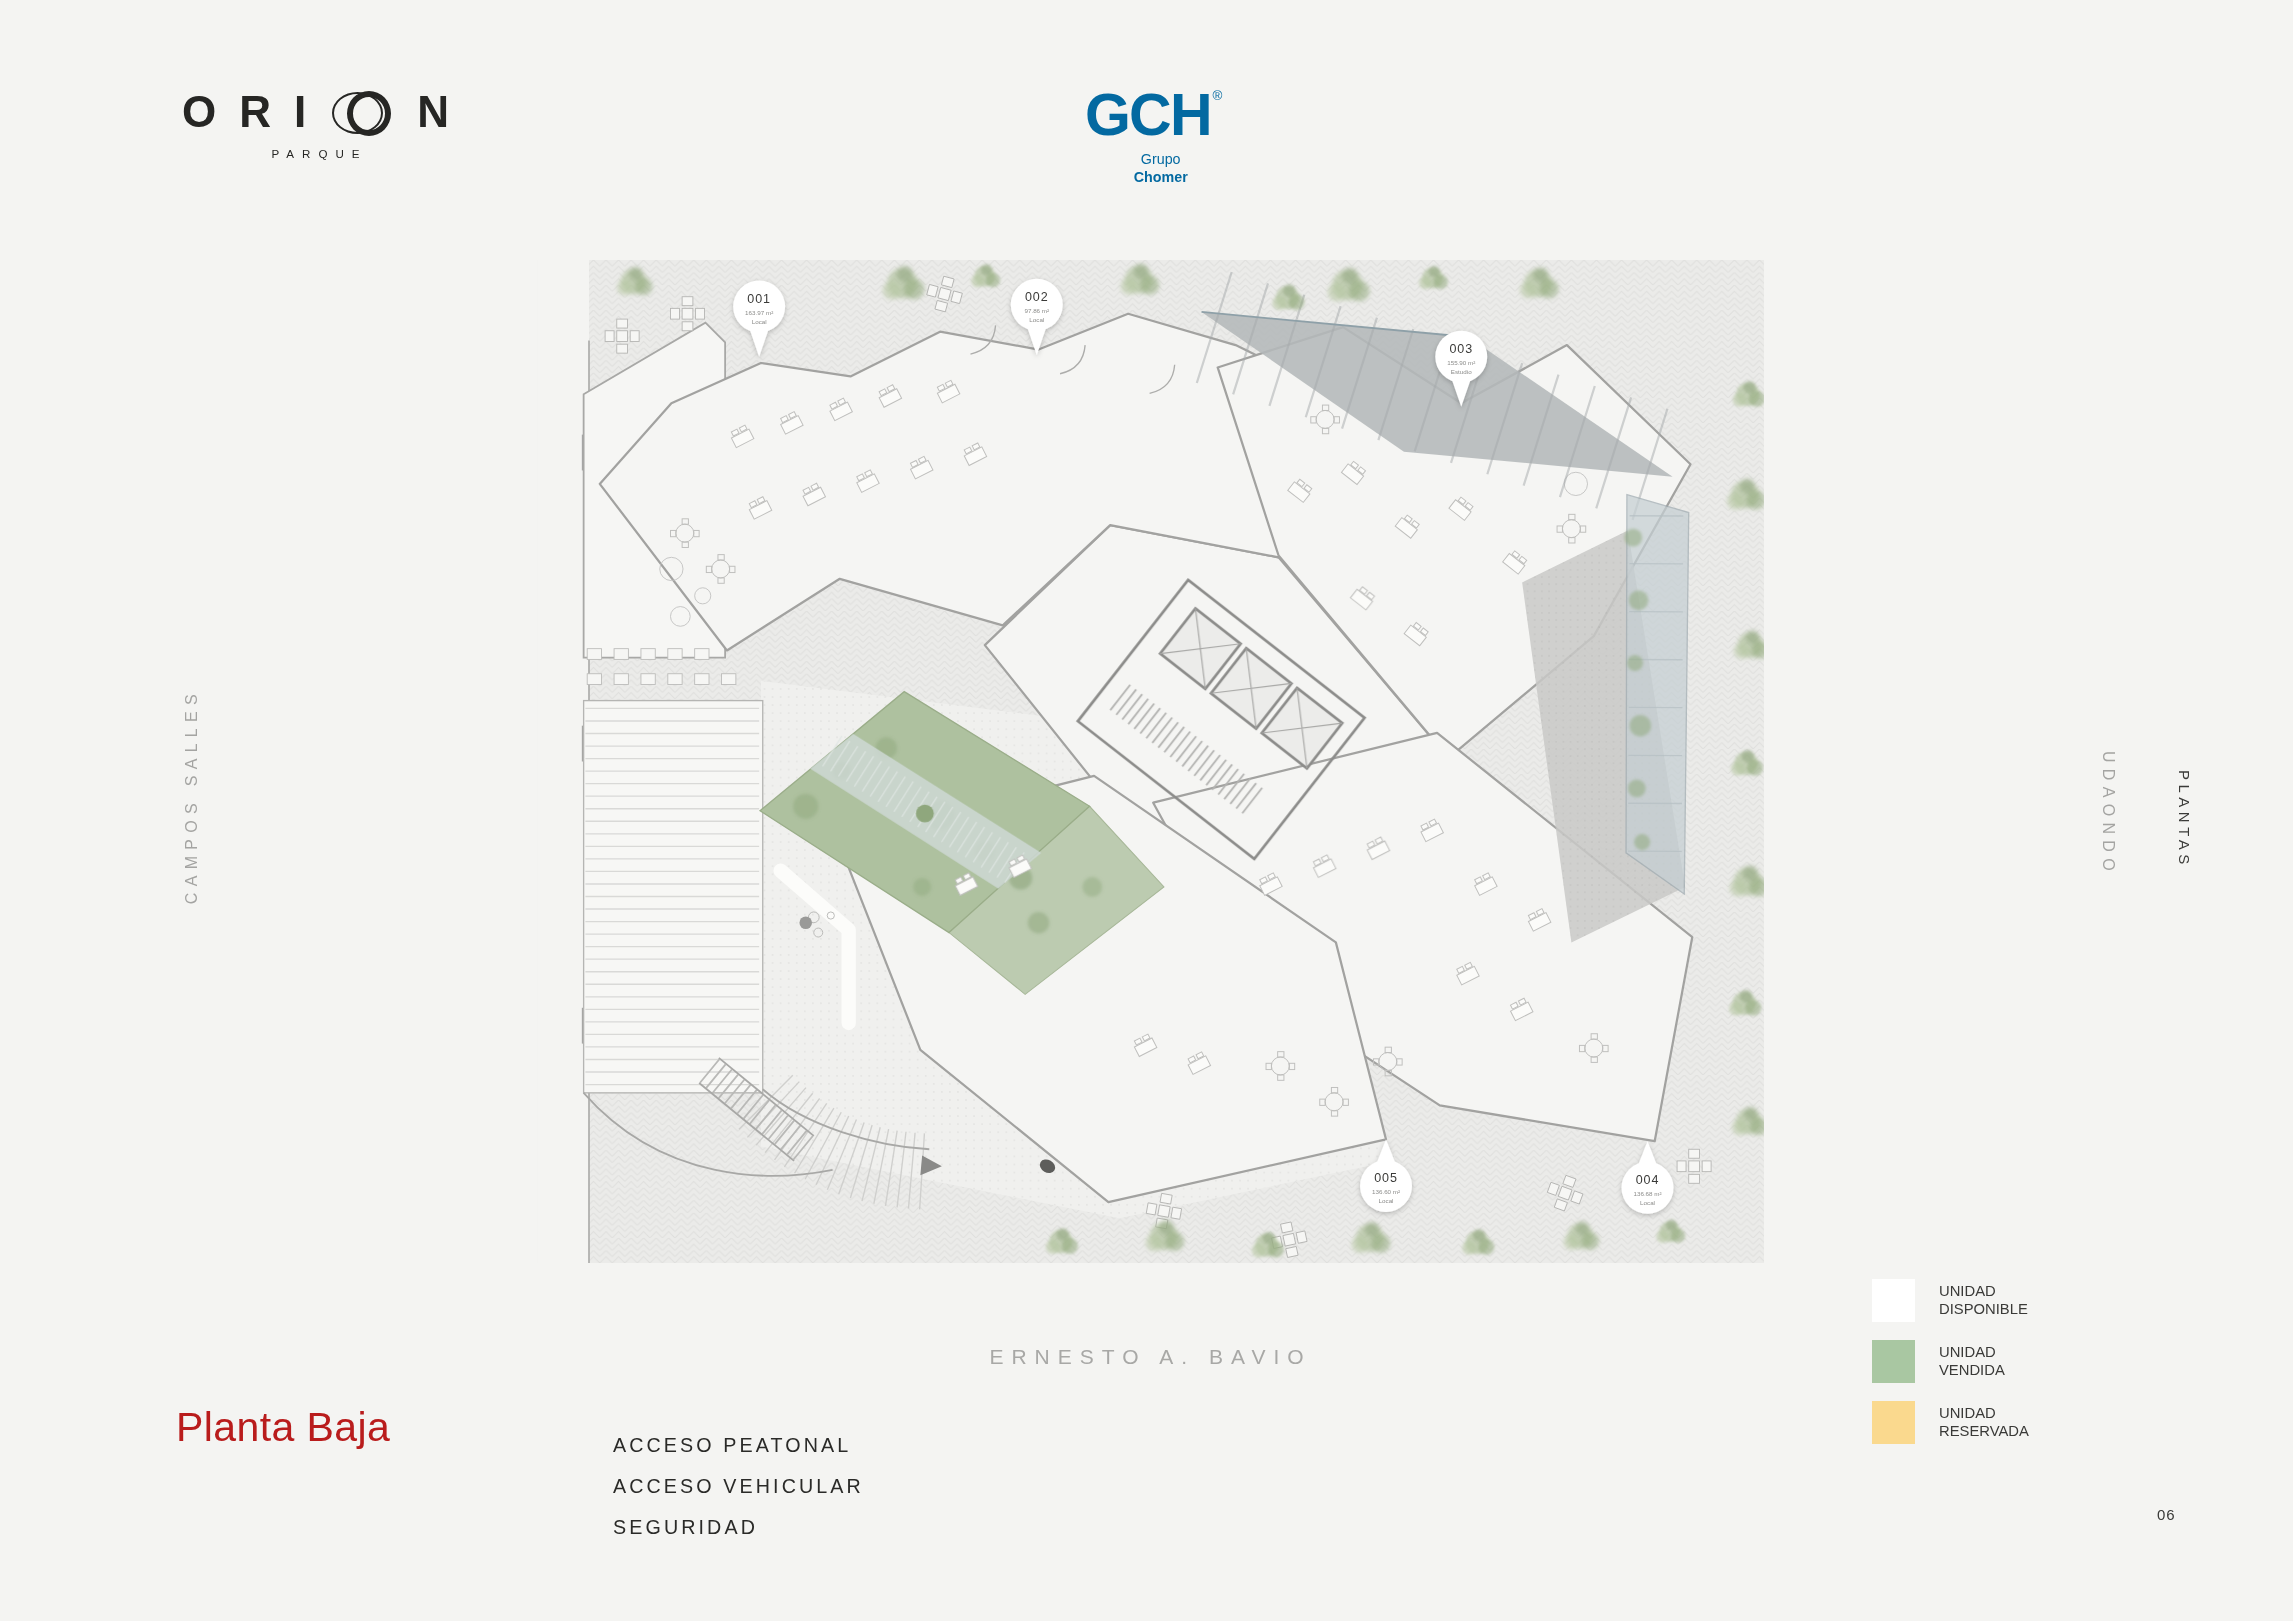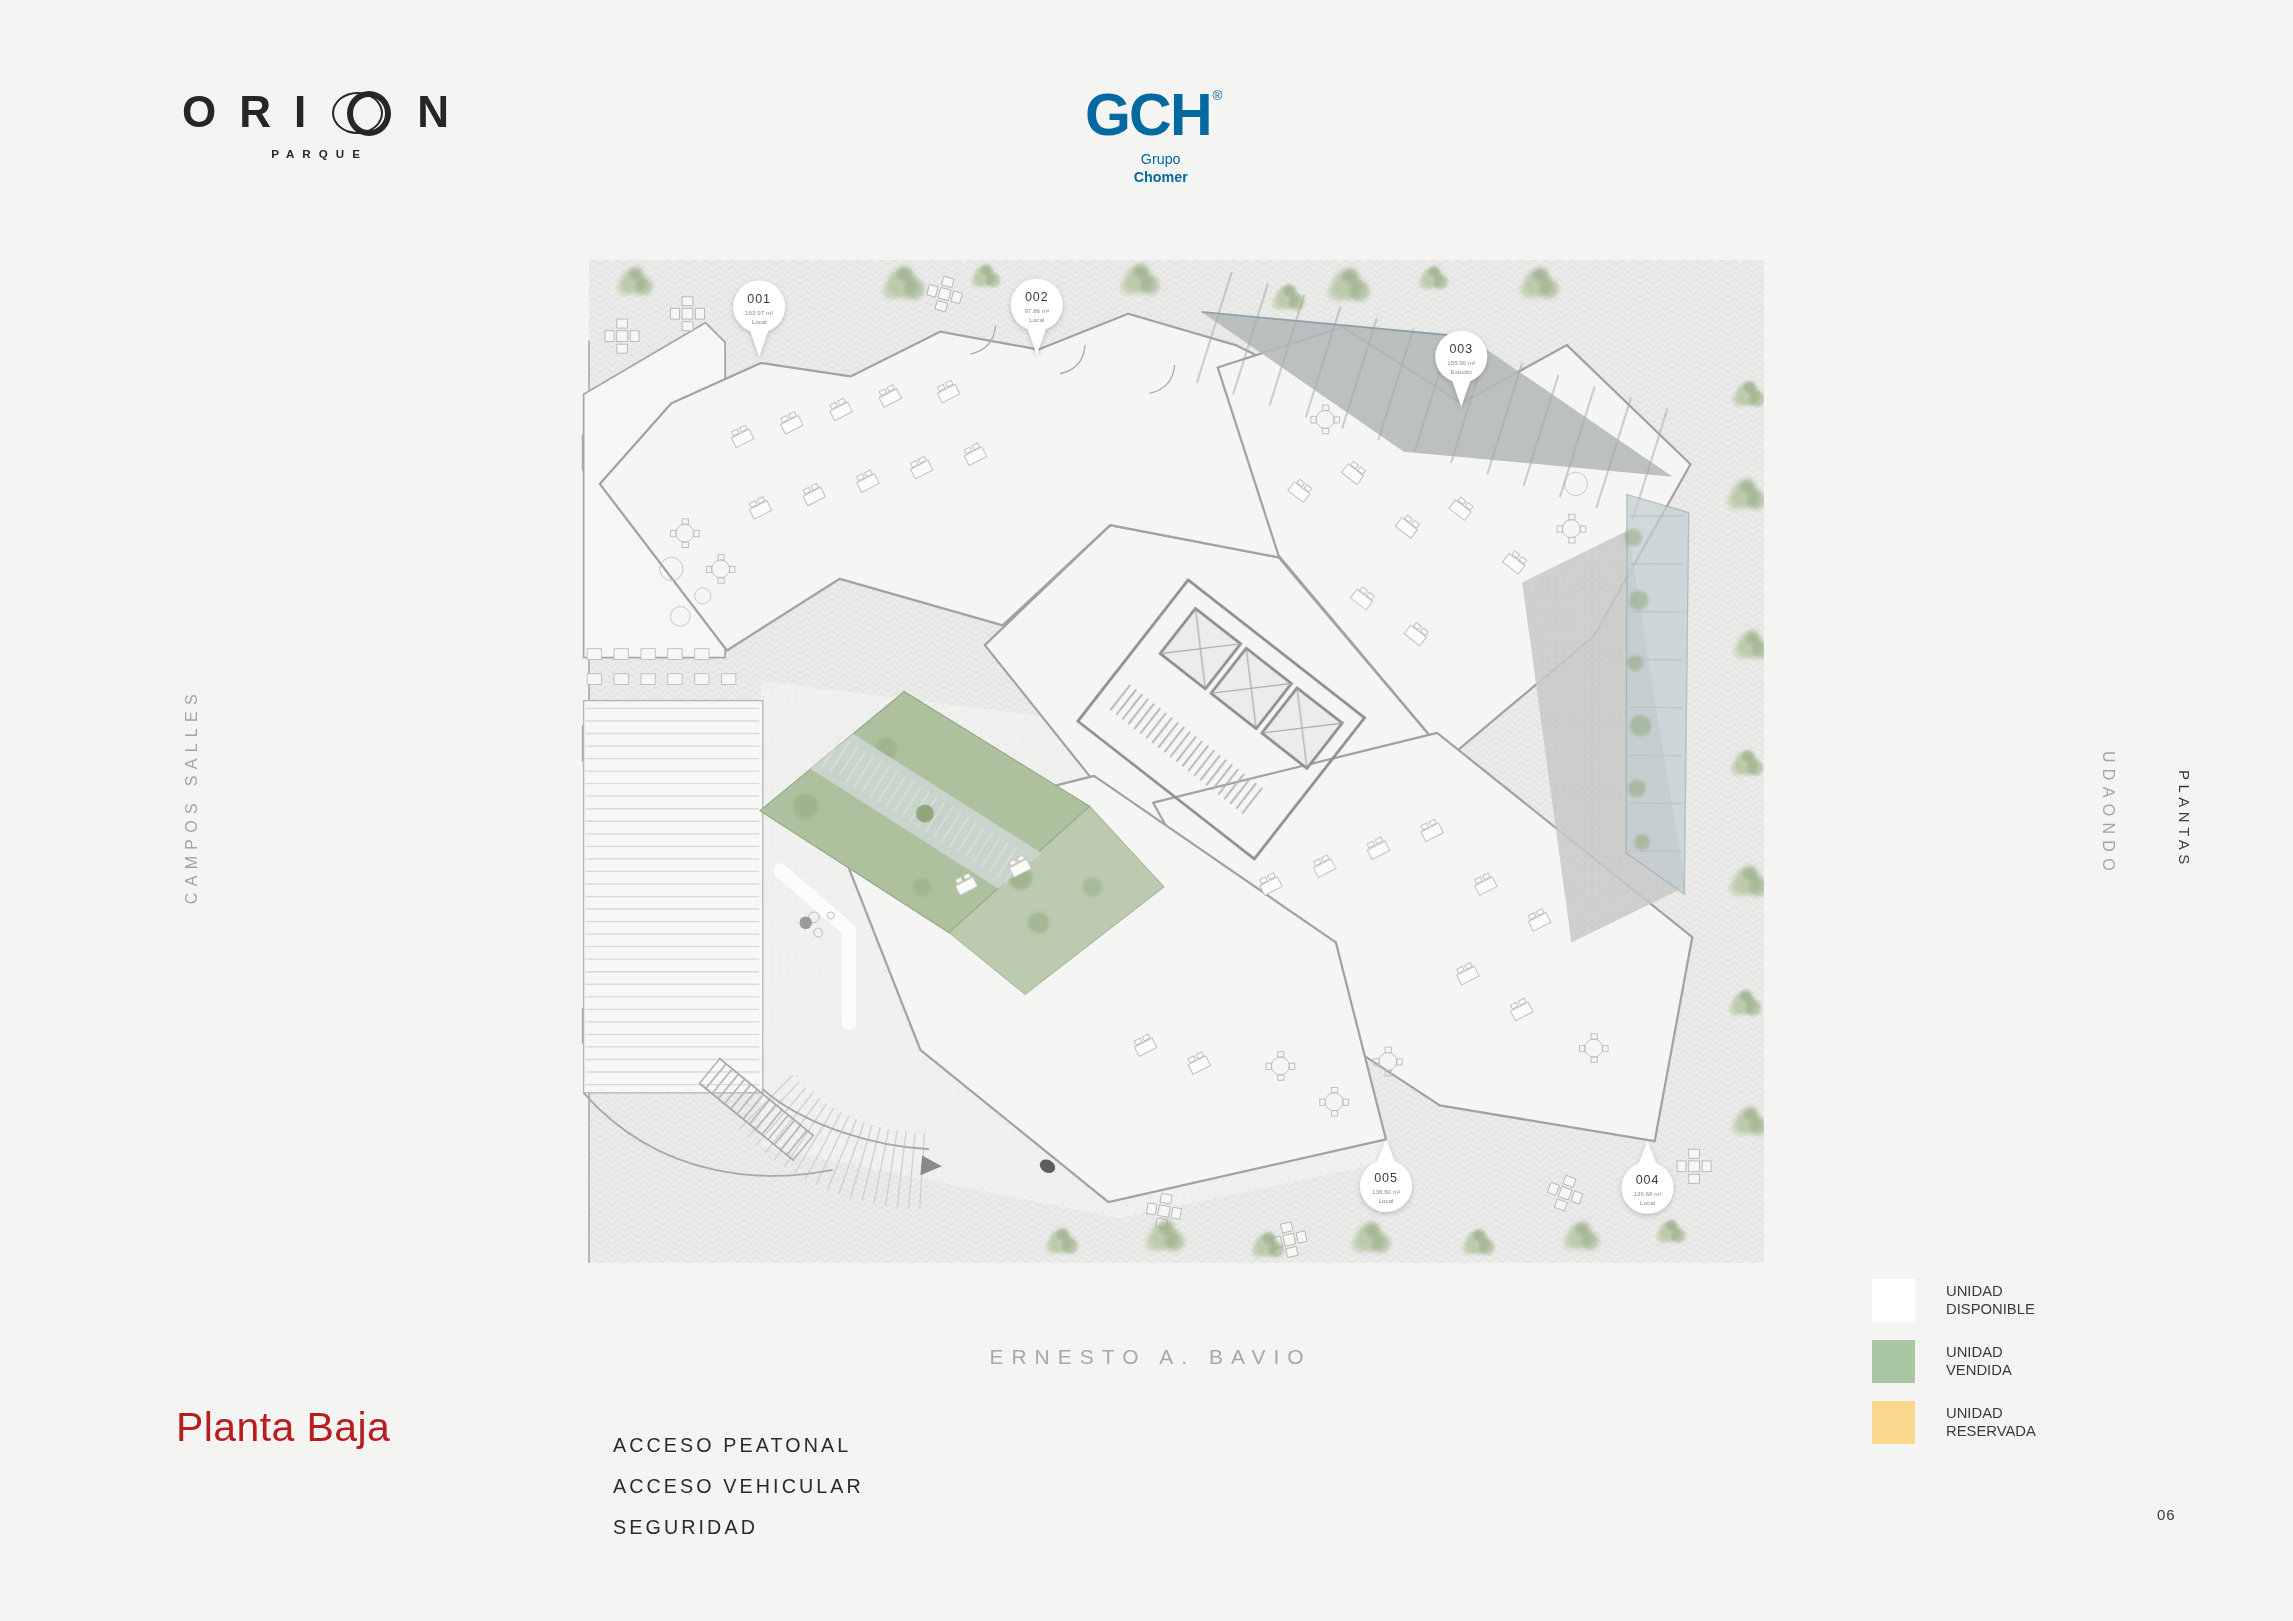--- a/index.html
+++ b/index.html
@@ -8,21 +8,21 @@
     background:#f4f4f2;
     font-family:"Liberation Sans", sans-serif;
     color:#2a2a28;
   }
   
   .orion-logo { position:absolute; left:182px; top:90px; display:inline-flex; flex-direction:column; align-items:center; }
   .orion-row { display:flex; align-items:center; gap:26px; font-size:44px; font-weight:700; color:#262624; line-height:1; }
   .orion-glyph { position:relative; width:59px; height:43px; }
   .orion-glyph .o-thin { position:absolute; left:0; top:1.8px; width:47px; height:38px; border:2.2px solid #262624; border-radius:50%; }
   .orion-glyph .o-bold { position:absolute; left:15px; top:0.9px; width:32px; height:33px; border:6.3px solid #262624; border-radius:50%; }
-  .orion-sub { margin-top:13.4px; font-size:11.6px; letter-spacing:8px; color:#262624; padding-left:8px;font-weight:bold; }
+  .orion-sub { margin-top:13.4px; font-size:11.6px; letter-spacing:8px; color:#262624; padding-left:8px; }
 
   .gch-logo { position:absolute; left:1085px; top:86px; color:#0369a1; }
   .gch-row { display:flex; align-items:flex-start; }
   .gch-word { font-size:59px; font-weight:700; letter-spacing:-1.8px; line-height:1; }
   .gch-reg { font-size:13.4px; margin-top:1.8px; margin-left:1.8px; }
   .gch-sub { margin-left:14px; margin-top:6.3px; font-size:14.3px; line-height:1.25;text-align:center; }
   .gch-sub .b { font-weight:700; }
 
   
   .v-label { position:absolute; writing-mode:vertical-rl; white-space:nowrap; }
@@ -34,21 +34,21 @@
   .lbl-bavio { position:absolute; left:537px; top:1345px; width:1227px; text-align:center;
                font-size:21px; letter-spacing:8px; color:#a8a8a6; }
 
   
   .plan-title { position:absolute; left:176px; top:1404px; font-size:41px; letter-spacing:0.4px; color:#b91c1c; }
   .access-list { position:absolute; left:605px; top:1417px; list-style:none; margin:8px; padding:0;
                  font-size:19.7px; letter-spacing:3.1px; color:#2a2a28; }
   .access-list li { line-height:41px; }
 
   .legend { position:absolute; left:1872px; top:1279px; }
-  .legend-row { display:flex; align-items:flex-start; gap:31px; margin-bottom:18px; }
+  .legend-row { display:flex; align-items:flex-start; gap:24px; margin-bottom:18px; }
   .swatch { width:43px; height:43px; flex:0 0 auto; }
   .legend-text { font-size:14.8px; line-height:18px; color:#3a3a38; padding-top:2.7px; }
 
   .page-num { position:absolute; left:2157px; top:1506px; font-size:15px; letter-spacing:0.9px; color:#3a3a38; }
 
   
   .plan-svg { position:absolute; left:537px; top:260px; width:1227px; height:1003px; }
   .plan-svg .w { fill:#f5f5f3; stroke:#a2a2a0; stroke-width:2.5; stroke-linejoin:round; }
   .plan-svg .pin text { text-anchor:middle; }
   .plan-svg .pin-id { font-size:14px; fill:#3a3a38; letter-spacing:1px; }

